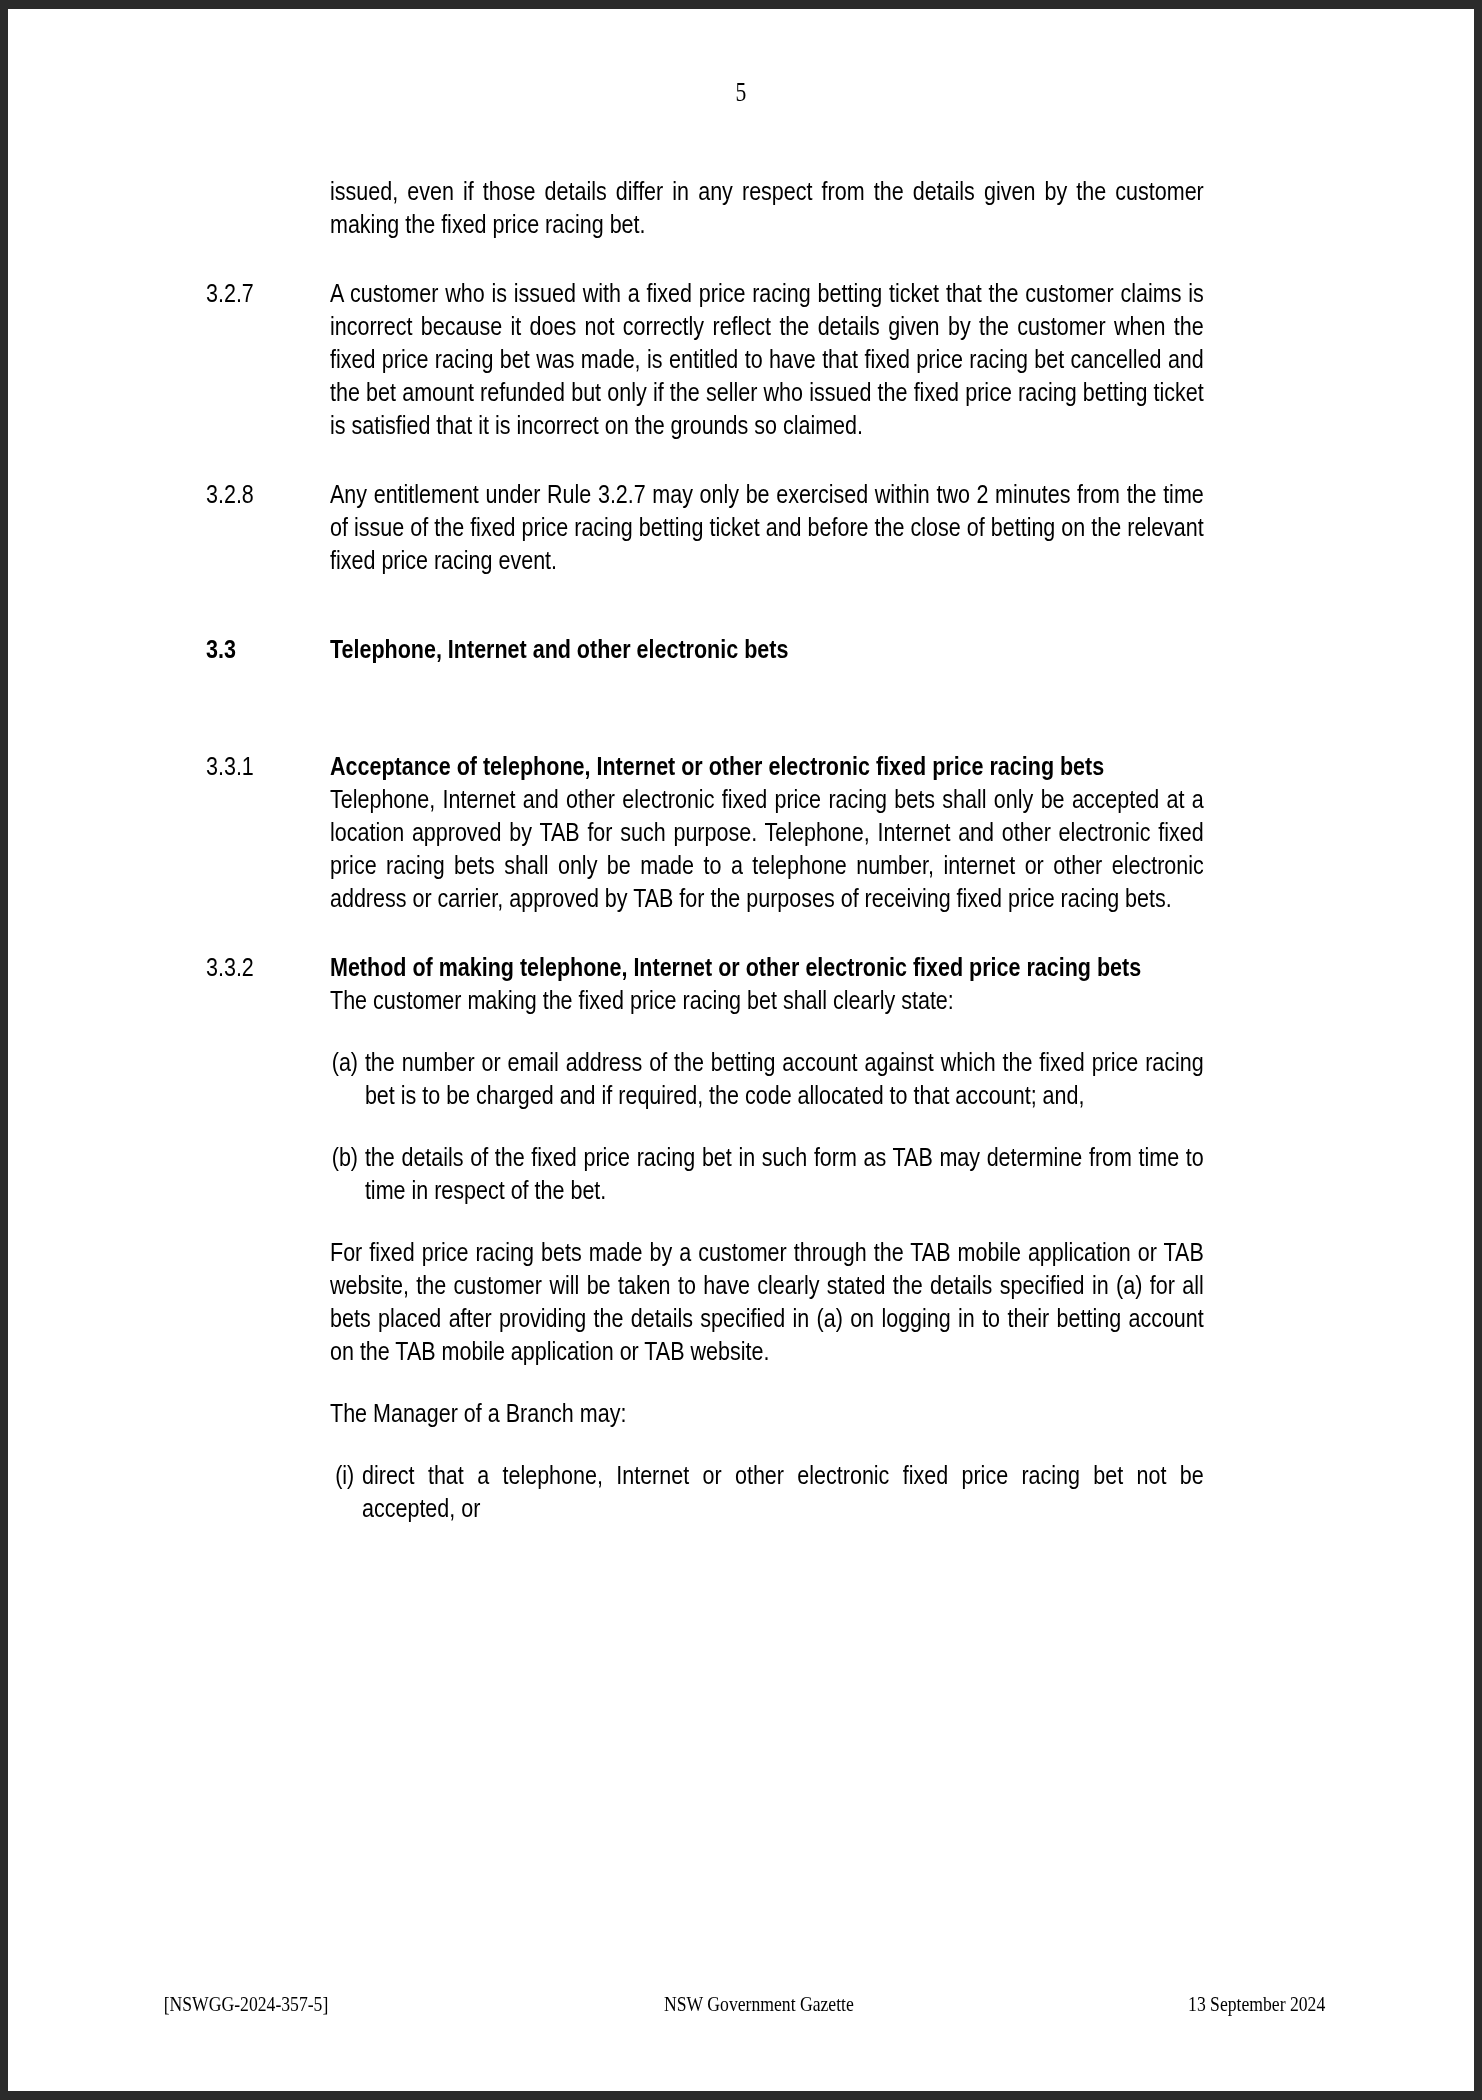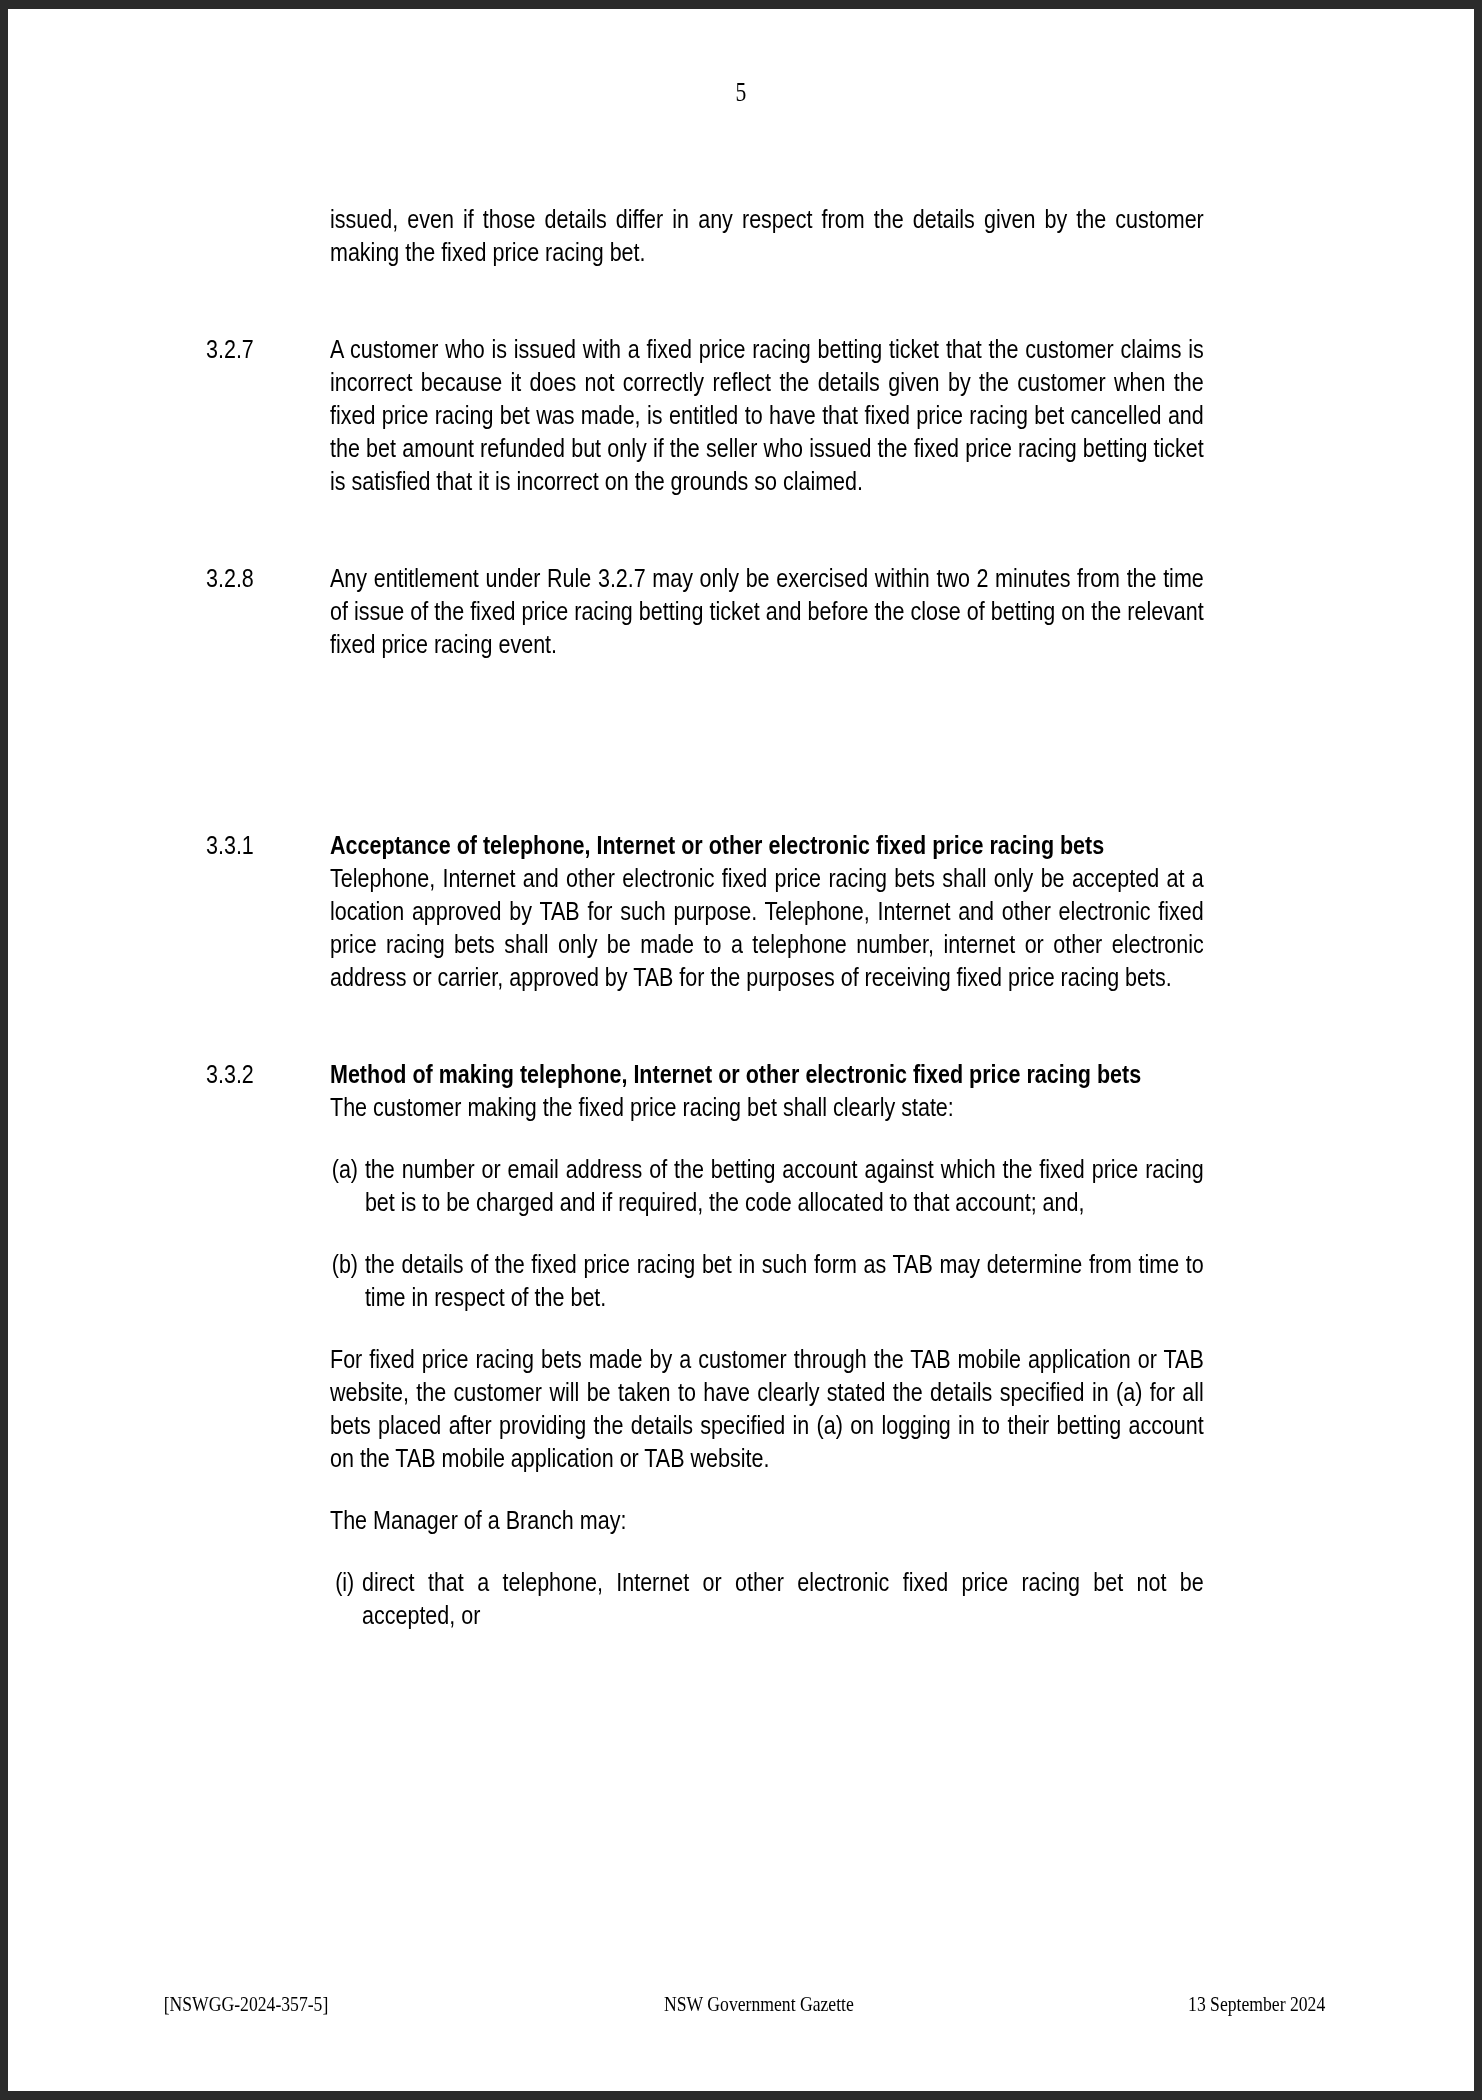--- a/index.html
+++ b/index.html
@@ -54,21 +54,20 @@
     left: 198px;
     top: 166px;
     width: 1140px;
   }
 
   
   .clause {
     display: flex;
     align-items: flex-start;
     margin-bottom: 0;
-    margin-top: 28px;
   }
   .clause-num {
     flex: 0 0 124px;
     font-size: 25px;
     line-height: 33px;
     color: #000;
     transform: scaleX(0.86);
     transform-origin: left center;
     white-space: nowrap;
   }
@@ -171,20 +170,24 @@
 
       <div class="block-gap-md"></div>
 
       <div class="clause">
         <div class="clause-num">3.2.8</div>
         <div class="clause-text">Any entitlement under Rule 3.2.7 may only be exercised within two 2 minutes from the time of issue of the fixed price racing betting ticket and before the close of betting on the relevant fixed price racing event.</div>
       </div>
 
       <div class="block-gap-lg"></div>
 
+      <div class="clause">
+        <div class="clause-num bold">3.3</div>
+        <div class="clause-text bold">Telephone, Internet and other electronic bets</div>
+      </div>
 
       <div class="block-gap-lg"></div>
       <div class="block-gap-sm"></div>
 
       <div class="clause">
         <div class="clause-num">3.3.1</div>
         <div class="clause-text">
           <p class="heading-text">Acceptance of telephone, Internet or other electronic fixed price racing bets</p>
           <p>Telephone, Internet and other electronic fixed price racing bets shall only be accepted at a location approved by TAB for such purpose. Telephone, Internet and other electronic fixed price racing bets shall only be made to a telephone number, internet or other electronic address or carrier, approved by TAB for the purposes of receiving fixed price racing bets.</p>
         </div>

